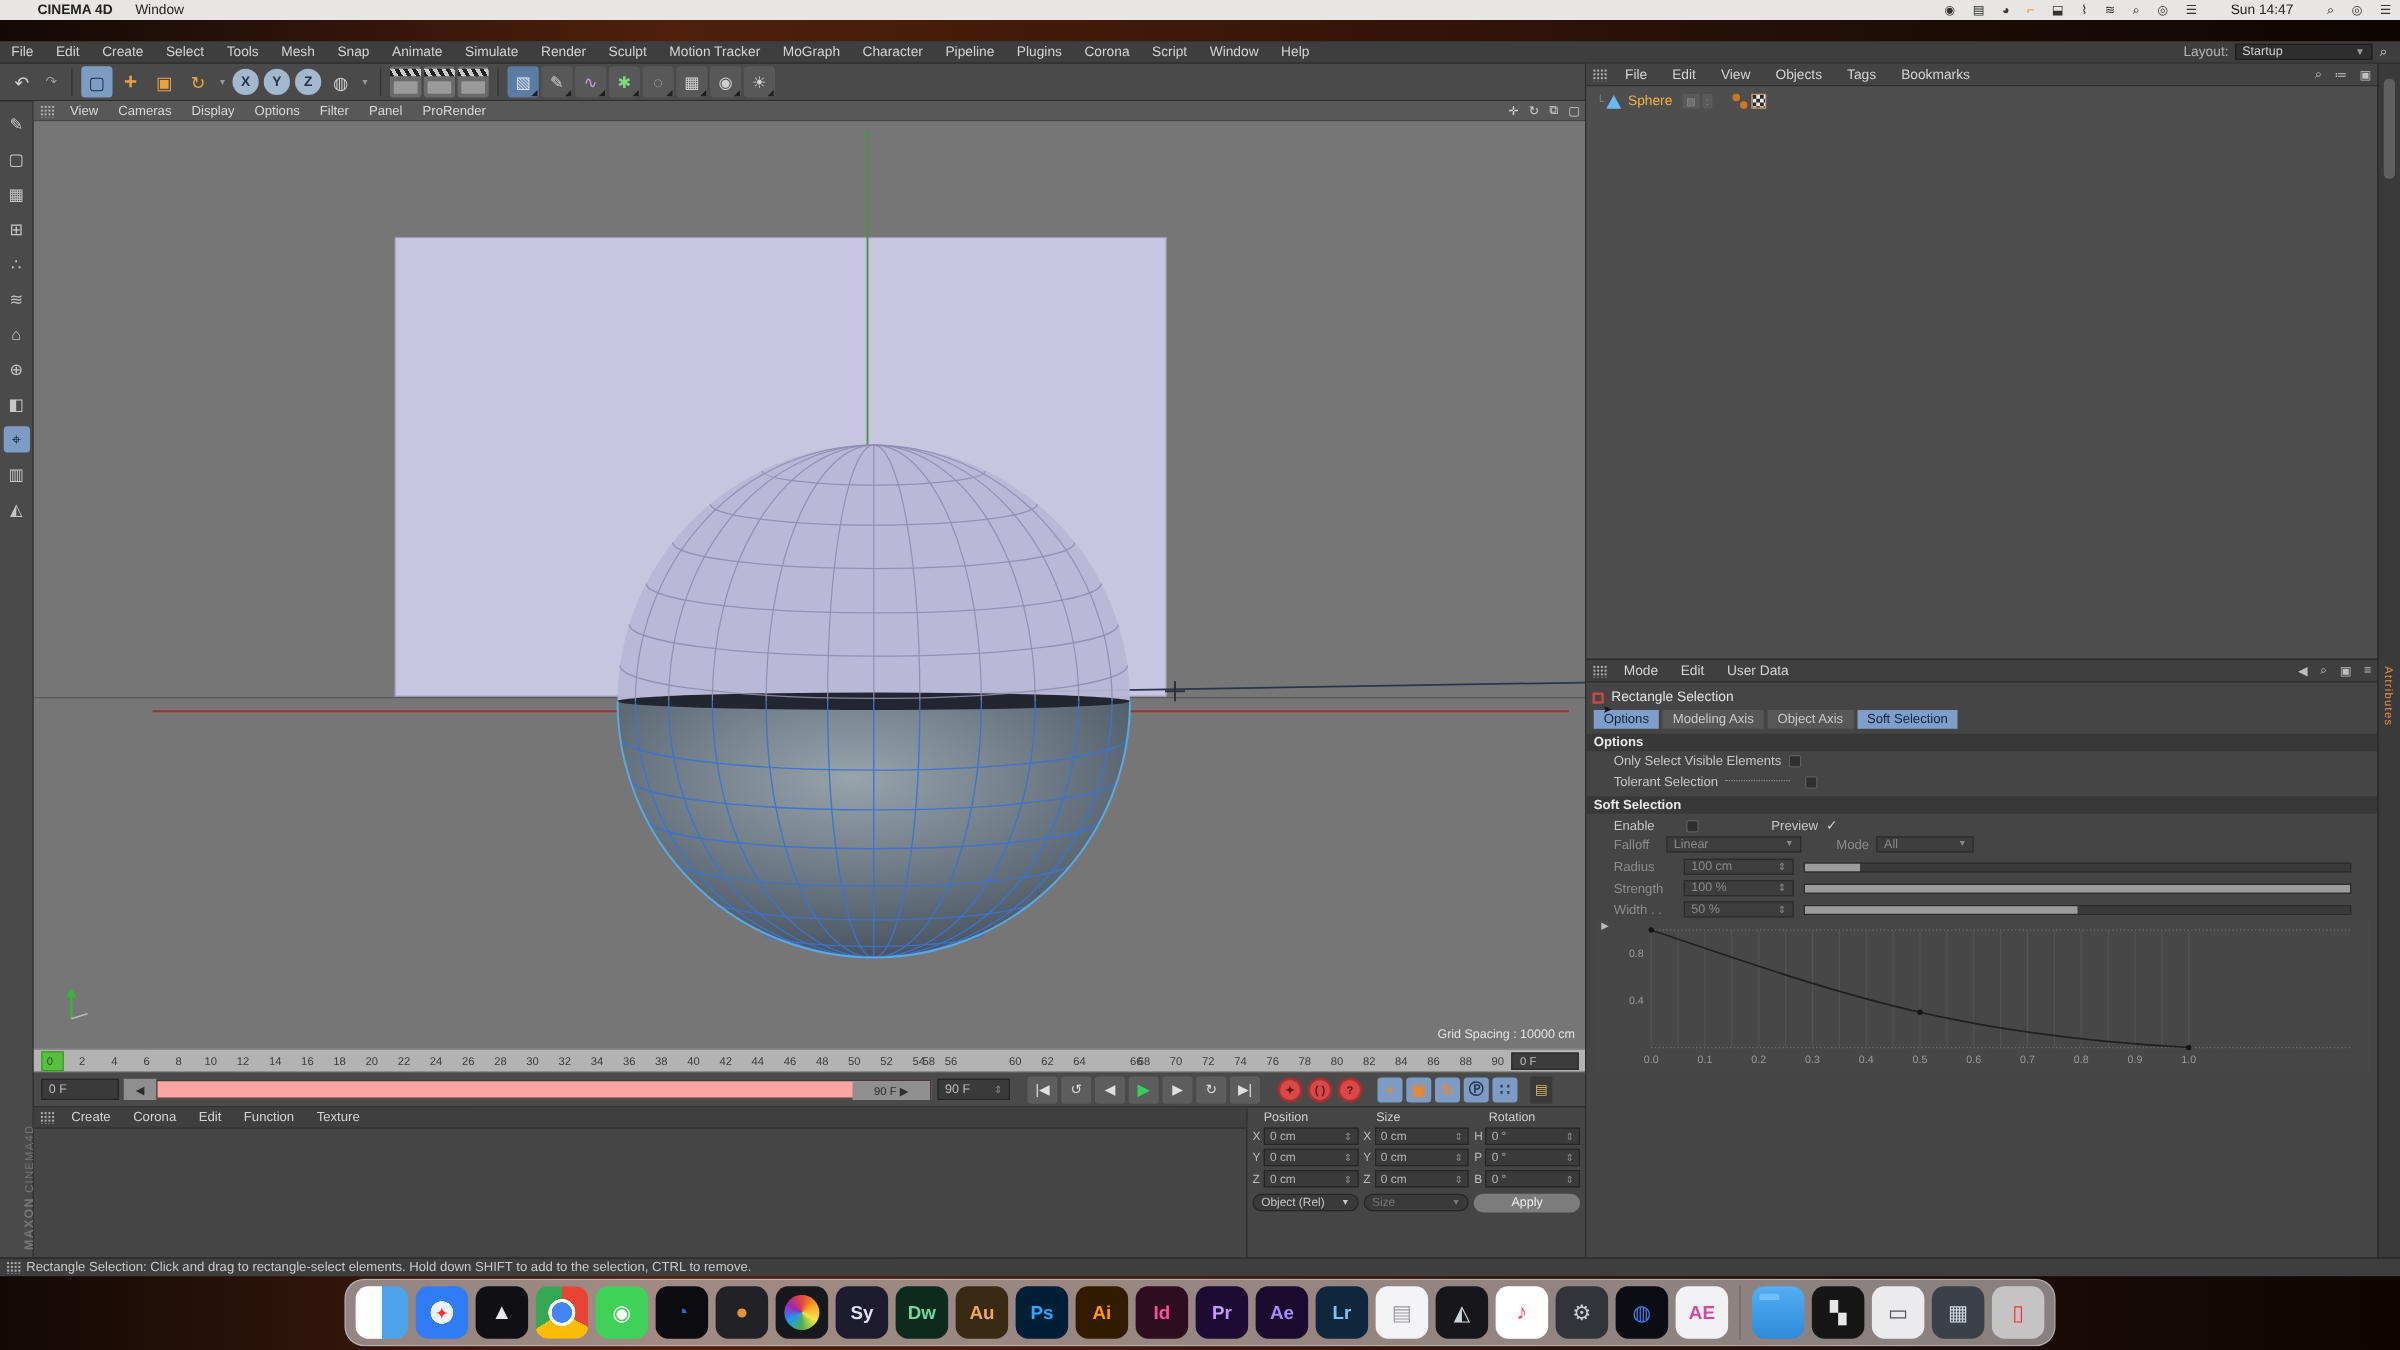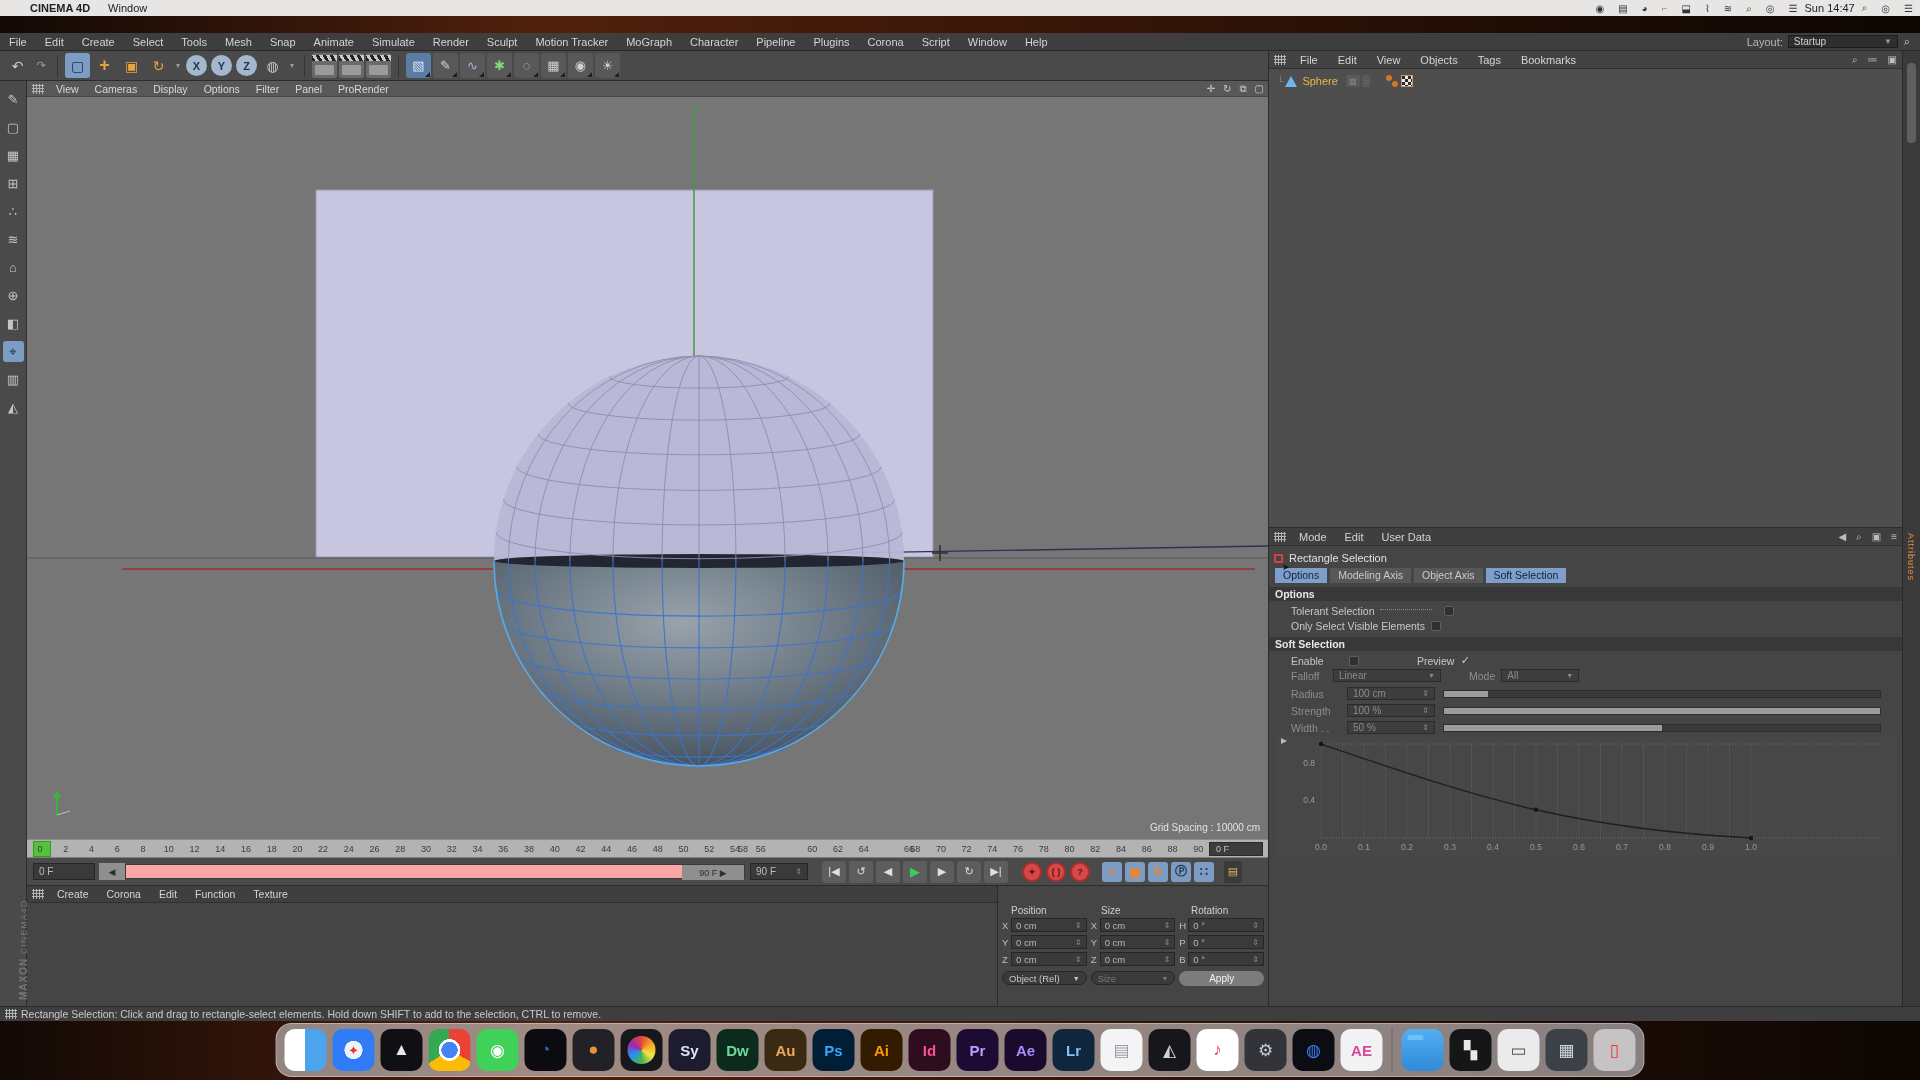--- a/index.html
+++ b/index.html
@@ -6,21 +6,21 @@
   html,body { width:1920px; height:1080px; overflow:hidden; background:#000; }
   #stage { position:relative; width:1920px; height:1080px; background:linear-gradient(90deg,#120905,#50200d 28%,#381608 55%,#190b05 85%,#0d0603); }
   .abs { position:absolute; }
 
   
   #macbar { left:0; top:0; width:1920px; height:16px; background:#e7e6e5; display:flex; align-items:center; font-size:11px; color:#222; }
   #macbar .apple { margin:0 14px 0 16px; font-size:12px; }
   #macbar .appname { font-weight:bold; margin-right:18px; }
   #macbar .spacer { flex:1; }
   #macbar .stat { margin:0 7px; color:#333; font-size:10px; }
-  #macbar .clock { margin:0 0; font-size:11px; }
+  #macbar .clock { margin:0 20px; font-size:11px; }
 
   
   #titlebar { left:0; top:16px; width:1920px; height:17px; background:linear-gradient(#d2d2d2,#c3c3c3); border-bottom:1px solid #9a9a9a; }
   .tl { position:absolute; top:4px; width:9px; height:9px; border-radius:50%; }
   #wtitle { position:absolute; left:0; right:0; top:2px; text-align:center; font-size:11px; color:#4a4a4a; }
 
   
   #appmenu { left:0; top:33px; width:1920px; height:18px; background:#3e3e3e; display:flex; align-items:center; border-bottom:1px solid #2a2a2a; }
   #appmenu .m { color:#d4d4d4; font-size:11px; padding:0 9px; }
   #appmenu .sp { flex:1; }
@@ -466,21 +466,21 @@
         </span>
     </div>
     <div id="branding">
       <b>MAXON</b> <span>CINEMA4D</span>
     </div>
   </div>
 
   <div id="coords" class="abs">
     <div class="hdr">
       <span class="grid-ic"></span>
-      <span id="chdrs" style="display:flex;margin-top:16px;">
+      <span id="chdrs" style="display:flex;">
           <span class="t" style="width: 86px; margin-left: 0px;">Position</span>
           <span class="t" style="width: 86px; margin-left: 4px;">Size</span>
           <span class="t" style="width: 86px; margin-left: 4px;">Rotation</span>
         </span>
     </div>
     <div class="cgrid" id="cgrid">
         <div class="ccol">
           <div class="crow">
             <span class="ax">X</span>
             <span class="cfield">
@@ -621,27 +621,27 @@
       <span>Rectangle Selection</span>
     </div>
     <div id="amtabs">
         <span class="amtab on">Options</span>
         <span class="amtab">Modeling Axis</span>
         <span class="amtab">Object Axis</span>
         <span class="amtab on">Soft Selection</span>
       </div>
 
     <div class="secthdr">Options</div>
+    <div class="arow">
+      <span>Only Select Visible Elements</span>
+      <span class="cb"></span>
+    </div>
     <div class="arow" style="margin-top:2px;">
       <span>Tolerant Selection</span>
       <span class="leader"></span>
-      <span class="cb"></span>
-    </div>
-    <div class="arow">
-      <span>Only Select Visible Elements</span>
       <span class="cb"></span>
     </div>
 
     <div class="secthdr">Soft Selection</div>
     <div class="arow" style="margin-top:2px;">
       <span style="width:52px;">Enable</span>
       <span class="cb"></span>
       <span style="margin-left:58px;">Preview</span>
       <span class="cb chk">✓</span>
     </div>

